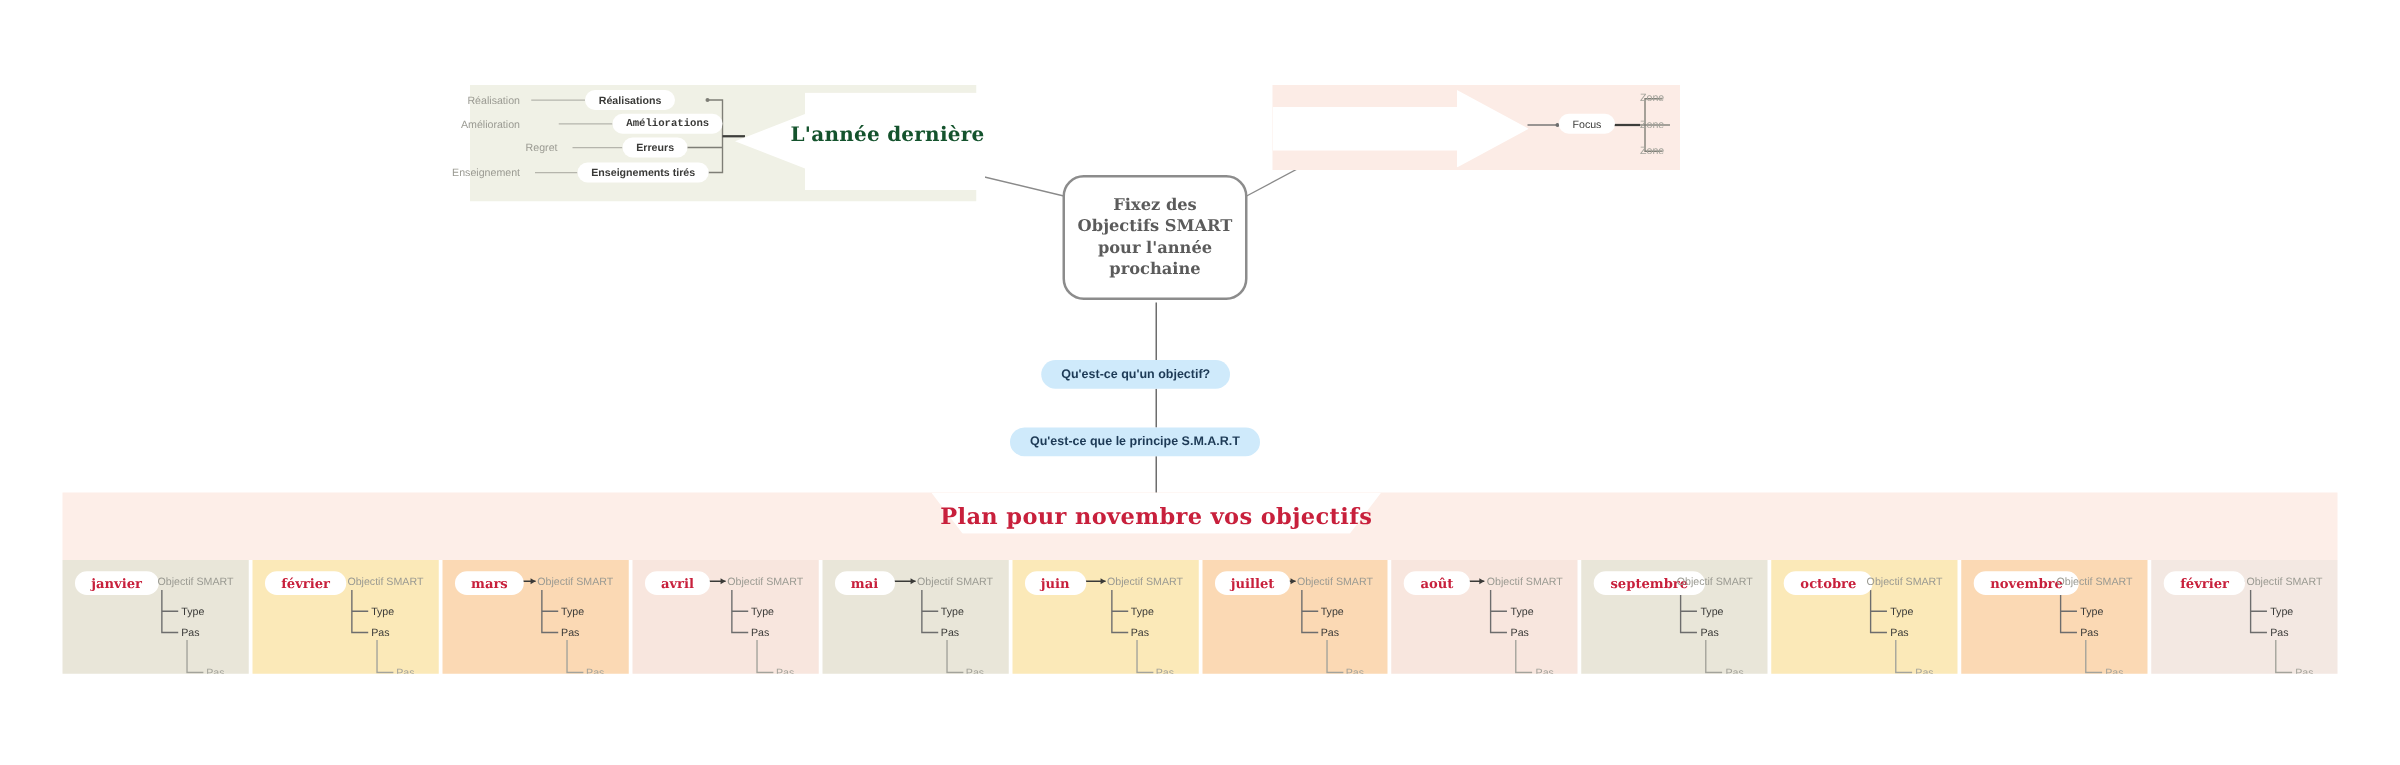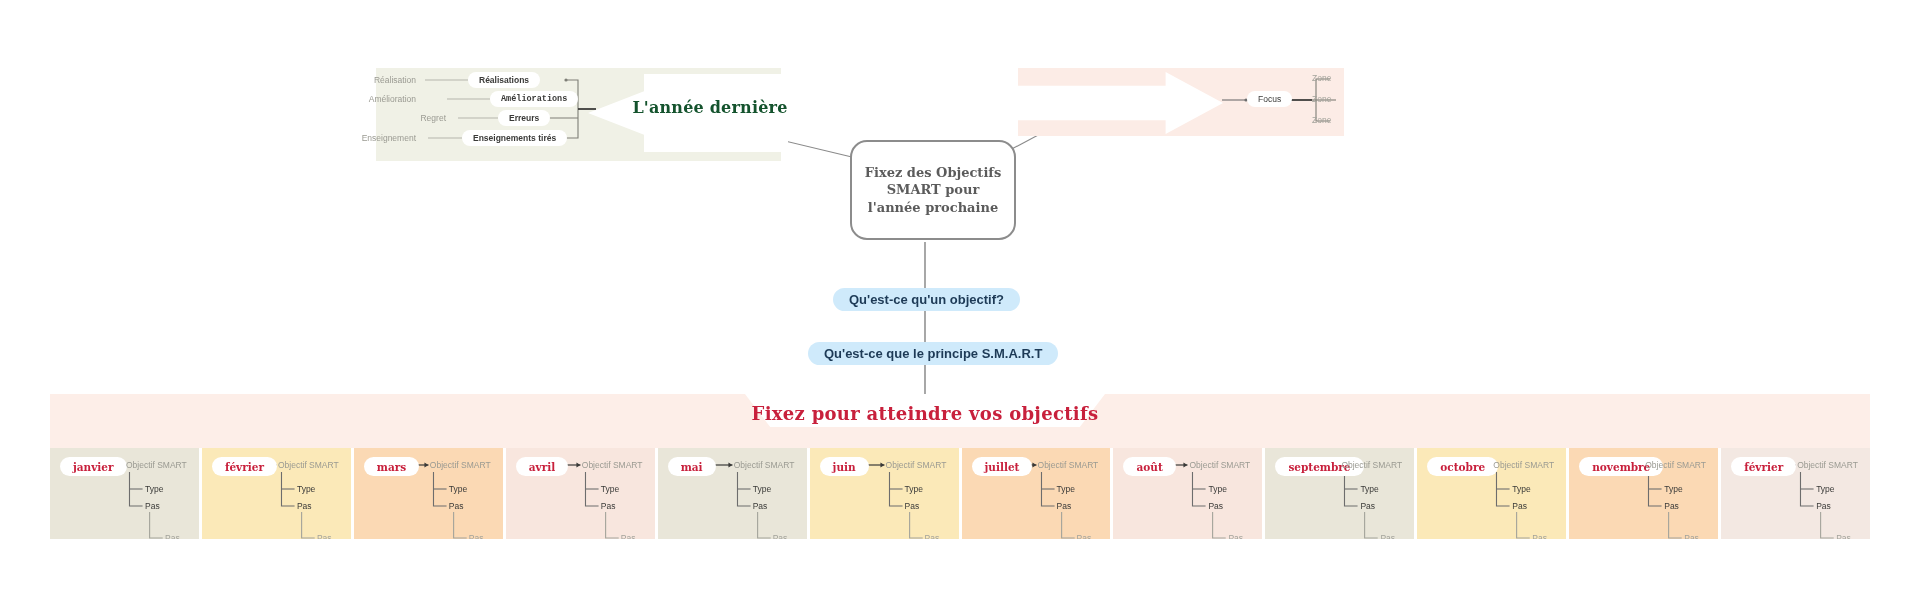--- a/index.html
+++ b/index.html
@@ -55,33 +55,33 @@
     position:absolute;left:1247px;top:91px;
     background:#ffffff;border-radius:9px;padding:3px 11px;
     font-size:8.5px;color:#3a3a38;white-space:nowrap;
   }
   .rp-zone{
     position:absolute;left:1312px;font-size:8.5px;color:#a3a39b;
   }
 
   
   #center-node{
-    position:absolute;left:850px;top:140px;width:166px;height:100px;
+    position:absolute;left:850px;top:140px;width:148px;height:100px;
     border:2.5px solid #8c8c8c;border-radius:17px;background:#ffffff;
     display:flex;align-items:center;justify-content:center;
     font-family:"DejaVu Serif", serif;font-weight:bold;font-size:13px;
     color:#5b5b5b;text-align:center;line-height:1.32;
     box-sizing:border-box;padding:4px 8px;
   }
 
   
   .bluepill{
     position:absolute;background:#cfeafb;border-radius:14px;
     height:23px;display:flex;align-items:center;justify-content:center;
-    font-size:13px;font-weight:bold;color:#1d3a56;white-space:nowrap;
+    font-size:10px;font-weight:bold;color:#1d3a56;white-space:nowrap;
     padding:2px 16px;box-sizing:border-box;
   }
   #pill-objectif{left:833px;top:288px;}
   #pill-smart{left:808px;top:342px;}
 
   
   #banner{
     position:absolute;left:50px;top:394px;width:1820px;height:54px;
     background:#fdeee8;
   }
@@ -179,21 +179,21 @@
   <div class="rp-zone" style="top:94px;">Zone</div>
   <div class="rp-zone" style="top:115px;">Zone</div>
 
   <div id="center-node">Fixez des Objectifs SMART pour l'année prochaine</div>
 
   <div class="bluepill" id="pill-objectif">Qu'est-ce qu'un objectif?</div>
   <div class="bluepill" id="pill-smart">Qu'est-ce que le principe S.M.A.R.T</div>
 
   <div id="banner" style="background: rgb(253, 238, 232);"></div>
   <div id="banner-notch"></div>
-  <div id="banner-title" style="color: rgb(200, 32, 60);">Fixez pour atteindre vos objectifs</div>
+  <div id="banner-title" style="color: rgb(200, 32, 60);">Plan pour novembre vos objectifs</div>
 
   <div id="cards">
       <div class="card" style="background: rgb(233, 230, 217);">
         <svg class="card-wires" preserveAspectRatio="none" viewBox="0 0 148 110">
           <line x1="56" y1="17" x2="74" y2="17" stroke="#3a3a38" stroke-width="1.2"></line>
           <path d="M 74 17 l -4 -2.4 l 0 4.8 z" fill="#3a3a38"></path>
           <path d="M 79 24 L 79 58 L 92 58" stroke="#6d6d6d" stroke-width="1.1" fill="none"></path>
           <line x1="79" y1="41" x2="92" y2="41" stroke="#6d6d6d" stroke-width="1.1"></line>
           <path d="M 99 64 L 99 90 L 112 90" stroke="#a3a39b" stroke-width="1.1" fill="none"></path>
         </svg>

